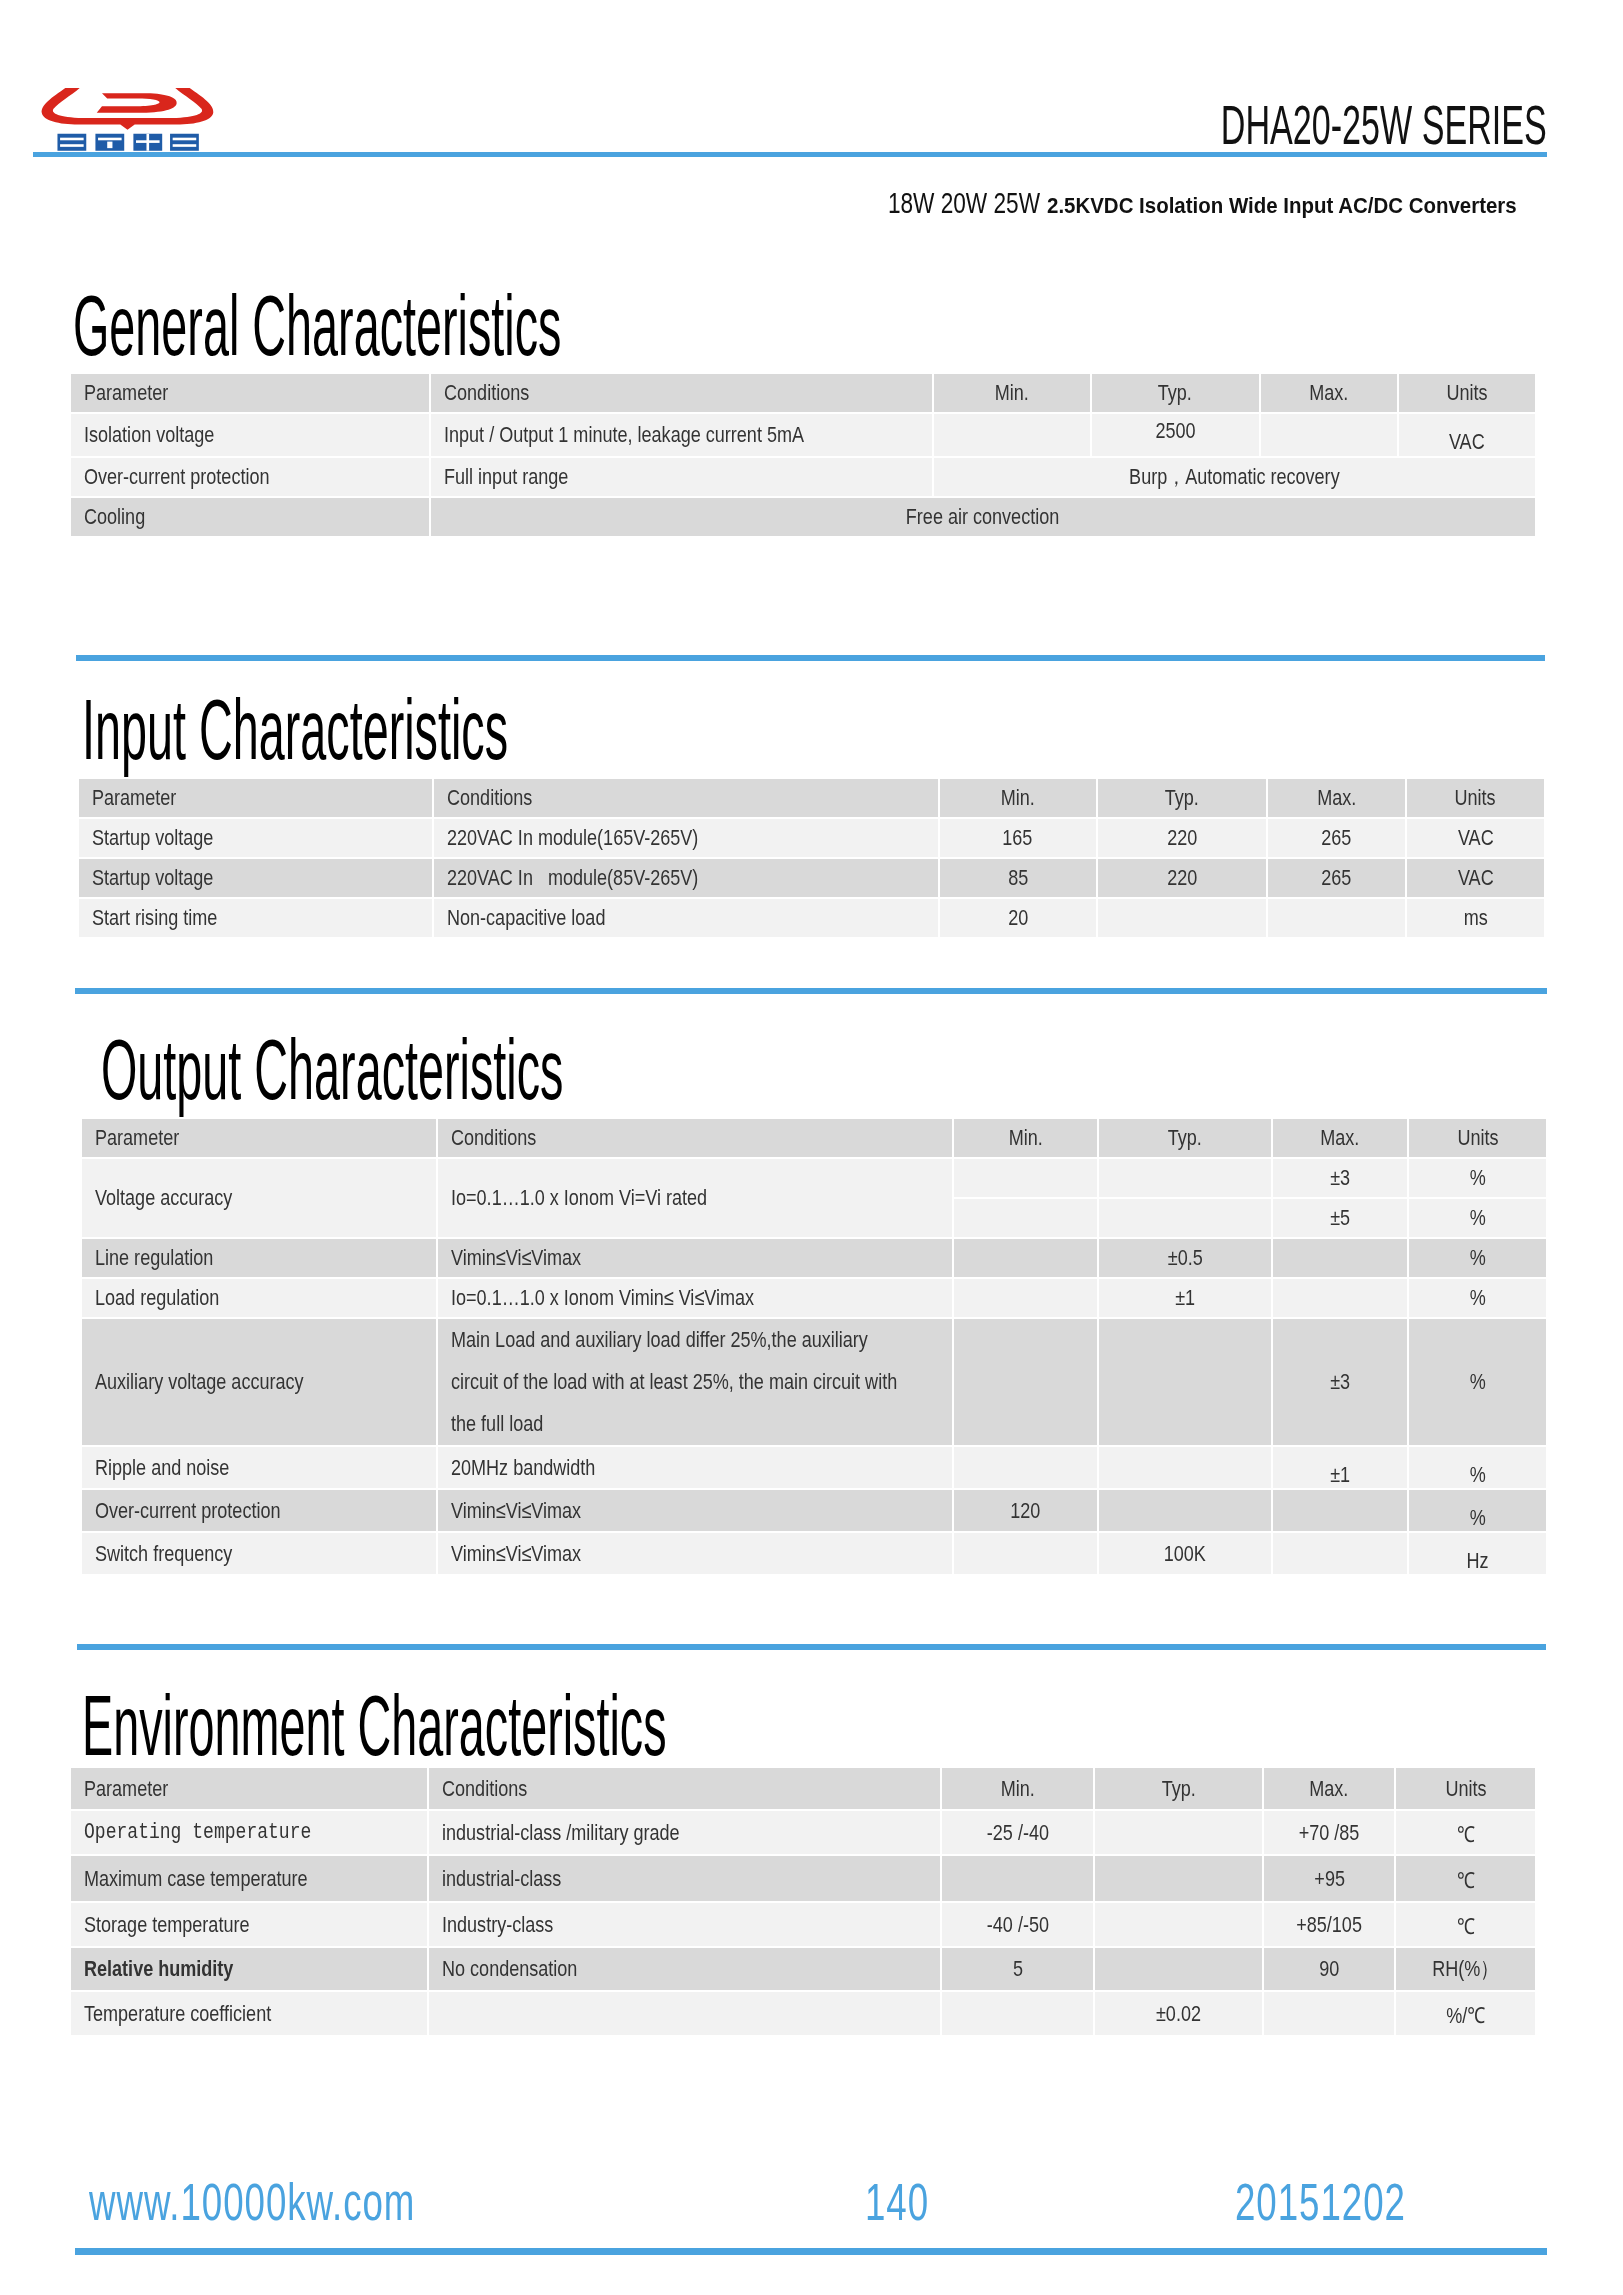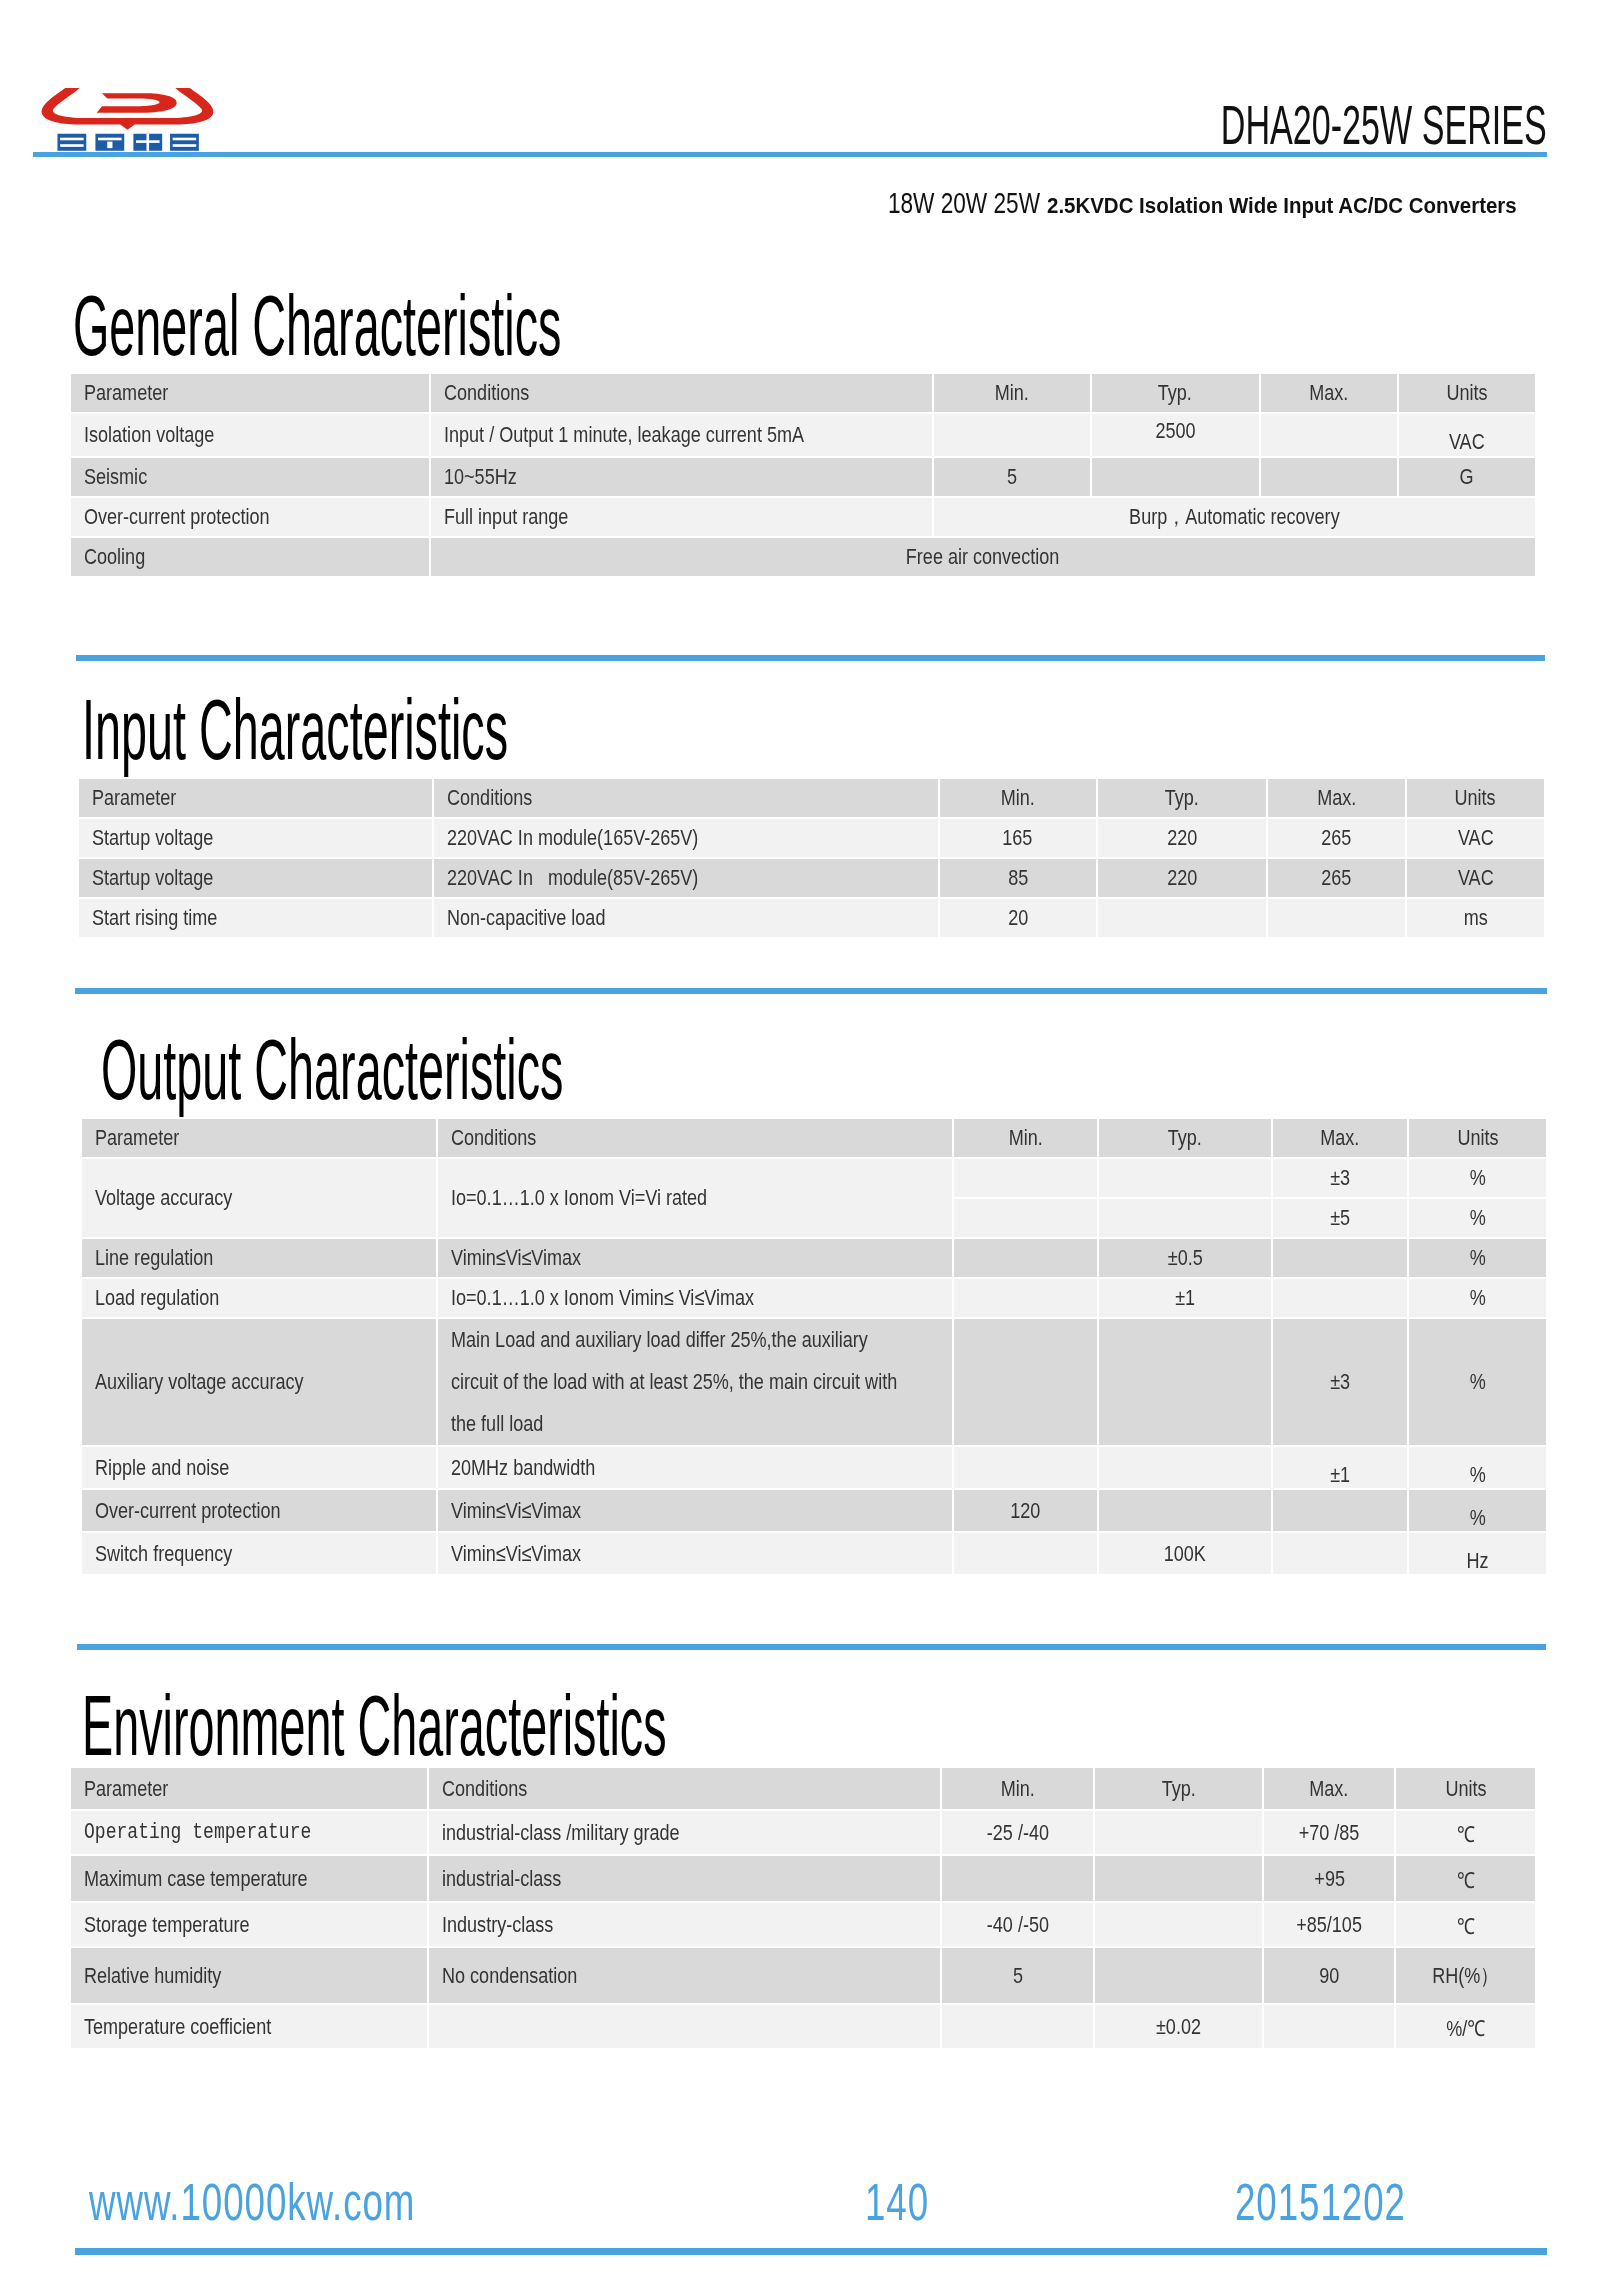--- a/index.html
+++ b/index.html
@@ -75,28 +75,20 @@
     <td class="c"><span class="t">Units</span></td>
   </tr>
   <tr class="light">
     <td><span class="t">Isolation voltage</span></td>
     <td><span class="t">Input / Output 1 minute, leakage current 5mA</span></td>
     <td class="c"><span class="t"></span></td>
     <td class="c" style="vertical-align:top; padding-top:3.9px;margin-top:9px;"><span class="t">2500</span></td>
     <td class="c"><span class="t"></span></td>
     <td class="c" style="vertical-align:bottom; padding-bottom:1.3px;"><span class="t">VAC</span></td>
   </tr>
-  <tr class="dark">
-    <td><span class="t">Seismic</span></td>
-    <td><span class="t">10~55Hz</span></td>
-    <td class="c"><span class="t">5</span></td>
-    <td class="c"><span class="t"></span></td>
-    <td class="c"><span class="t"></span></td>
-    <td class="c"><span class="t">G</span></td>
-  </tr>
   <tr class="light">
     <td><span class="t">Over-current protection</span></td>
     <td><span class="t">Full input range</span></td>
     <td class="c" colspan="4"><span class="t">Burp，Automatic recovery</span></td>
   </tr>
   <tr class="dark">
     <td><span class="t">Cooling</span></td>
     <td class="c" colspan="5"><span class="t">Free air convection</span></td>
   </tr>
 </tbody>
@@ -279,21 +271,21 @@
   </tr>
   <tr class="light">
     <td style="height:43px;"><span class="t">Storage temperature</span></td>
     <td><span class="t">Industry-class</span></td>
     <td class="c"><span class="t">-40 /-50</span></td>
     <td class="c"><span class="t"></span></td>
     <td class="c"><span class="t">+85/105</span></td>
     <td class="c"><span class="t">℃</span></td>
   </tr>
   <tr class="dark">
-    <td style="height:55px;"><span class="t">Relative humidity</span></td>
+    <td style="height:42px;font-weight:bold;"><span class="t">Relative humidity</span></td>
     <td><span class="t">No condensation</span></td>
     <td class="c"><span class="t">5</span></td>
     <td class="c"><span class="t"></span></td>
     <td class="c"><span class="t">90</span></td>
     <td class="c"><span class="t">RH(%）</span></td>
   </tr>
   <tr class="light">
     <td style="height:43px;"><span class="t">Temperature coefficient</span></td>
     <td><span class="t"></span></td>
     <td class="c"><span class="t"></span></td>

